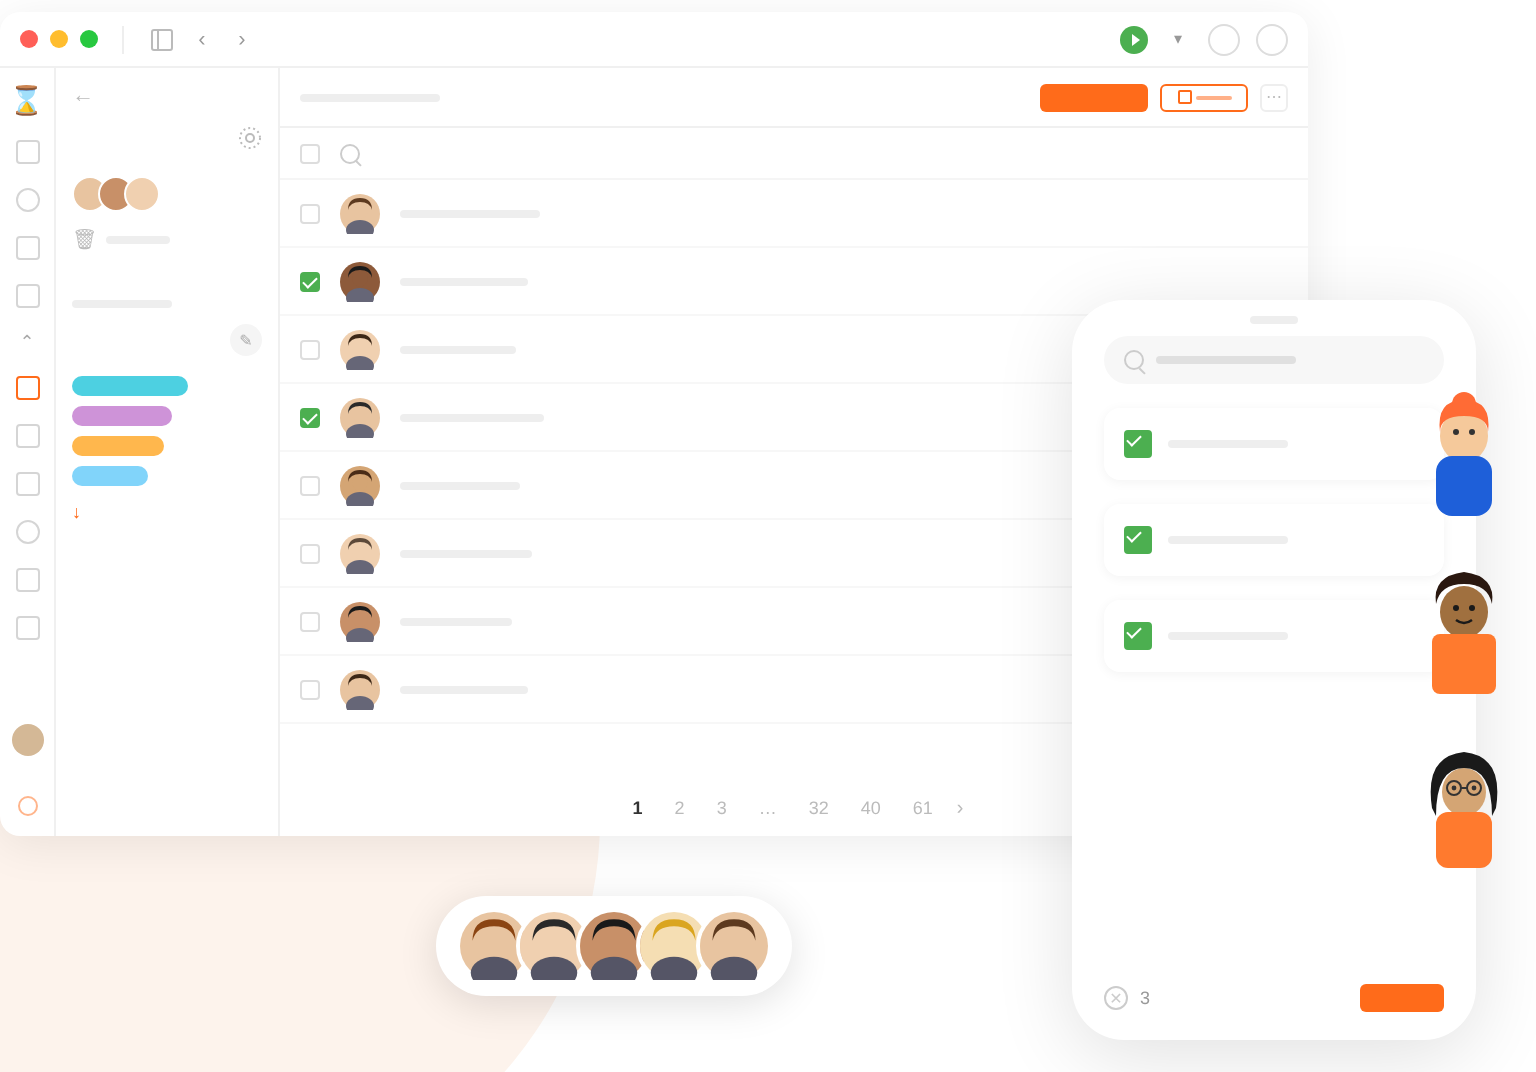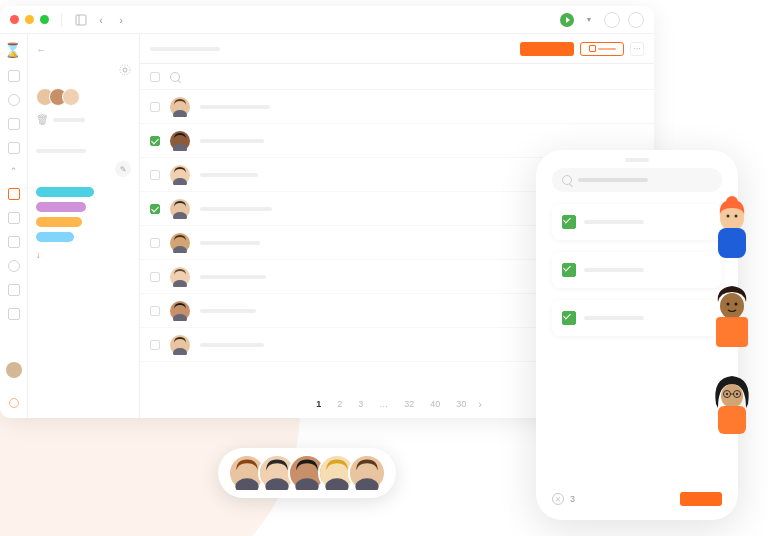--- a/index.html
+++ b/index.html
@@ -257,21 +257,21 @@
             <div class="row-line" style="width: 64px;"></div>
           </div>
         </div>
       <div class="pager" id="pager">
           <span class="pg active">1</span>
           <span class="pg">2</span>
           <span class="pg">3</span>
           <span class="pg">…</span>
           <span class="pg">32</span>
           <span class="pg">40</span>
-          <span class="pg">30</span>
+          <span class="pg">61</span>
           <span class="pg-chev">›</span>
         </div>
     </div>
   </div>
 </div>
 
 <div class="strip" id="strip">
     <div class="av"><svg viewBox="0 0 38 38">
         <circle cx="19" cy="19" r="19" fill="#e8c4a0"></circle>
         <path d="M7 16 Q7 4 19 4 Q31 4 31 16 Q29 8 19 8 Q9 8 7 16" fill="#8b4513"></path>

